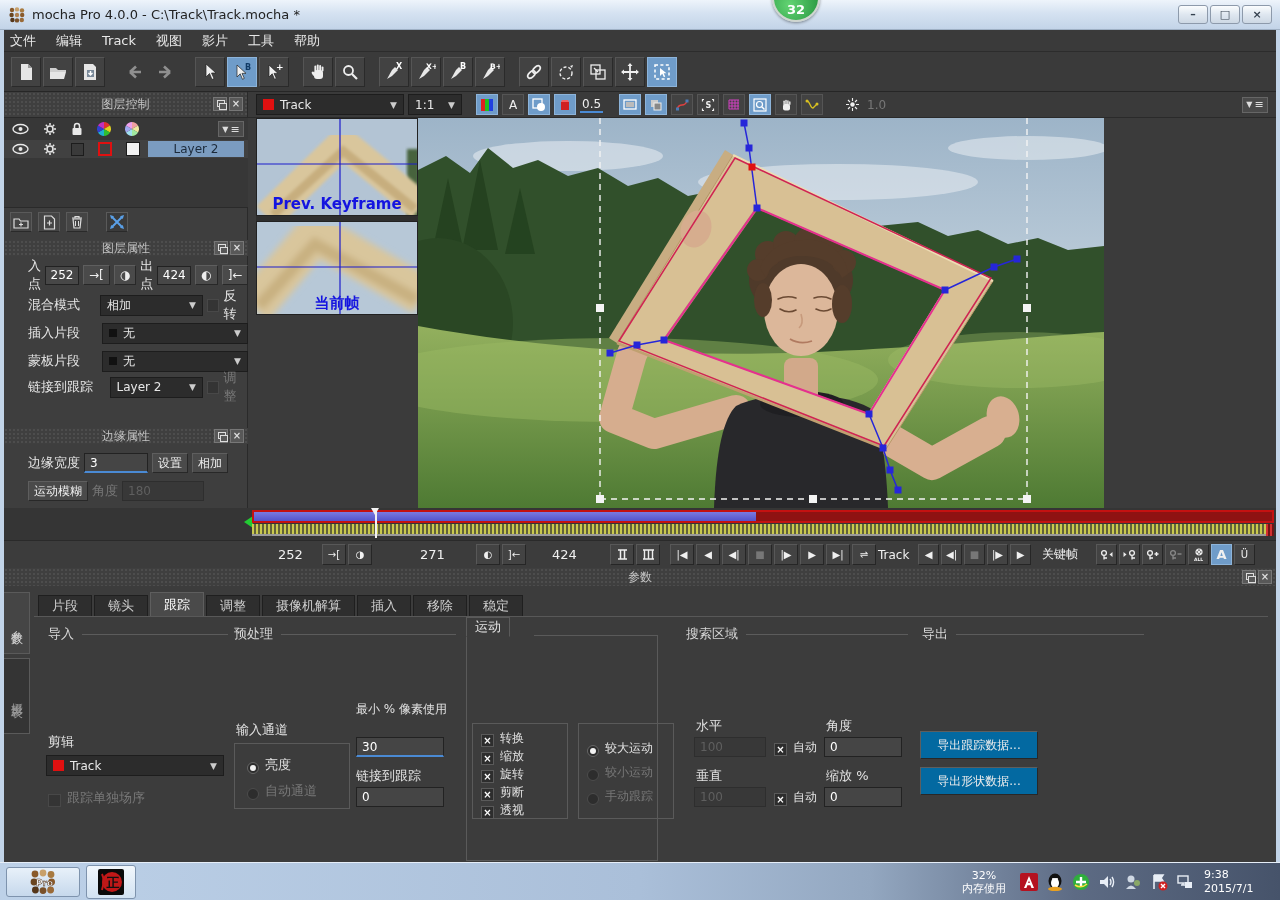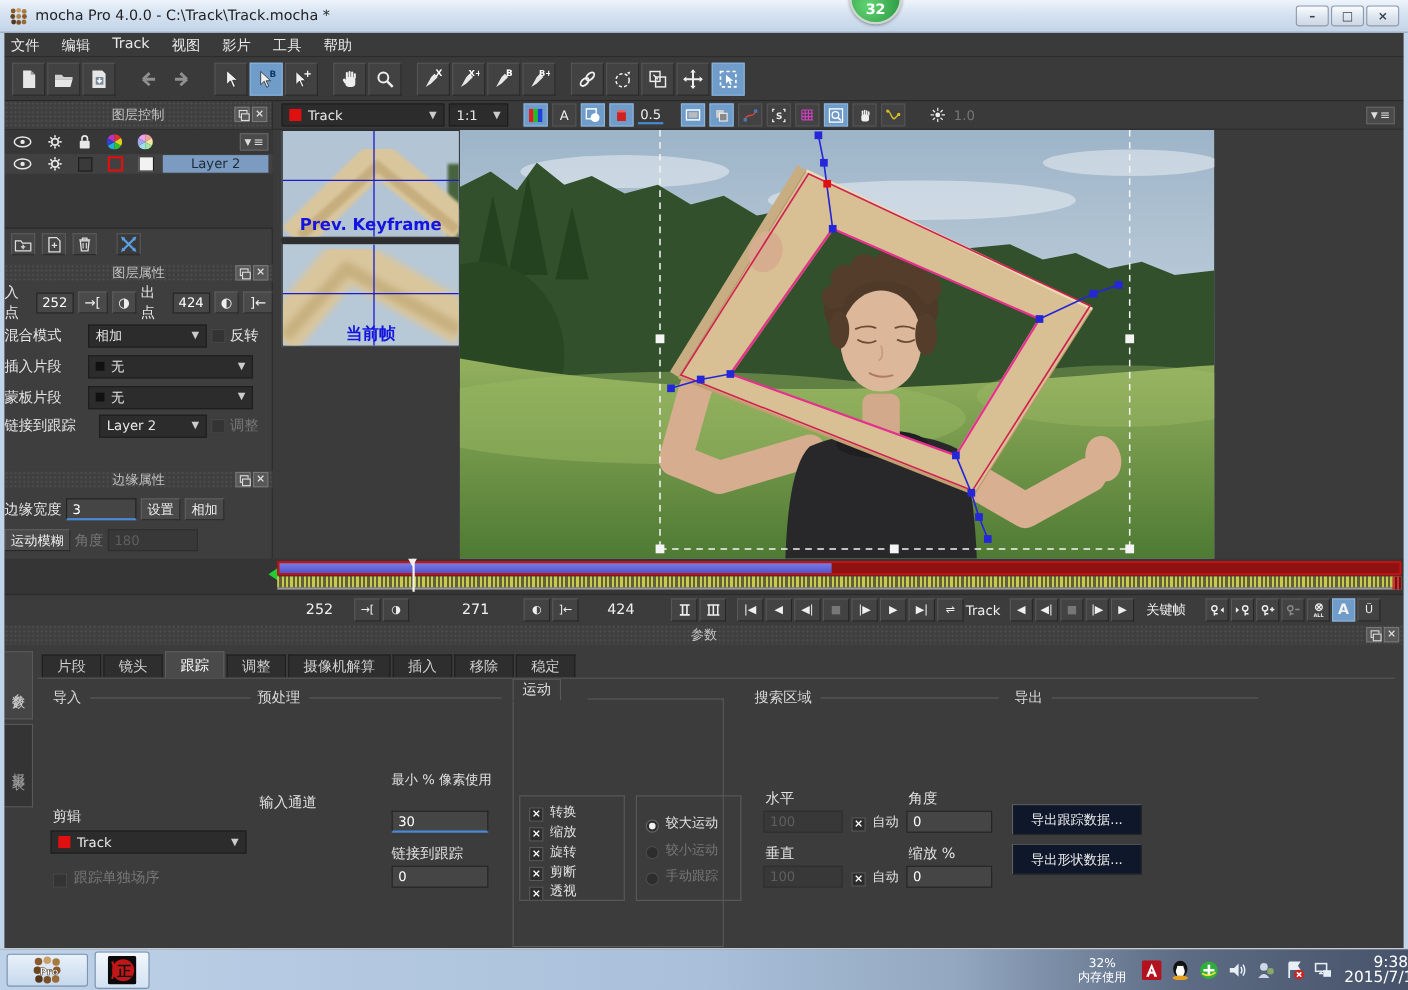--- a/index.html
+++ b/index.html
@@ -61,21 +61,21 @@
   .lrow{display:flex;align-items:center;height:22px;padding-left:8px;gap:14px;}
   .lrow2{display:flex;align-items:center;height:18px;padding-left:8px;gap:14px;background:#414141;}
   .lmenu{position:absolute;right:4px;top:3px;width:26px;height:16px;background:#4a4a4a;border:1px solid #666;
     display:flex;align-items:center;justify-content:center;gap:2px;color:#ddd;font-size:9px;}
   .lname{margin-left:-6px;flex:1;background:#7b9cc0;color:#1c2a3a;height:16px;display:flex;align-items:center;justify-content:center;font-size:12px;margin-right:4px;}
   .lbtns{position:absolute;left:6px;top:94px;display:flex;gap:6px;align-items:center;}
   .lbtn{width:22px;height:20px;background:#454545;border:1px solid #5a5a5a;border-bottom-color:#2a2a2a;display:flex;align-items:center;justify-content:center;}
   .sqr{width:13px;height:13px;border:1px solid #1c1c1c;background:#3a3a3a;}
 
   .hdrbar{position:absolute;left:0;width:244px;height:16px;}
-  .prow{position:absolute;left:0;width:244px;height:22px;display:flex;align-items:center;padding-left:0;gap:4px;font-size:13px;}
+  .prow{position:absolute;left:0;width:244px;height:22px;display:flex;align-items:center;padding-left:24px;gap:4px;font-size:13px;}
   .valbox{background:#474747;border:1px solid #222;color:#fff;font-size:12px;height:19px;display:flex;align-items:center;justify-content:center;padding:0 4px;min-width:34px;}
   .pbtn{background:#4a4a4a;border:1px solid #5e5e5e;border-bottom-color:#282828;border-right-color:#282828;color:#eee;height:20px;display:flex;align-items:center;justify-content:center;padding:0 5px;font-size:12px;}
   .inputf{background:#454545;border:1px solid #222;color:#fff;font-size:12px;height:20px;display:flex;align-items:center;padding:0 5px;}
   .inputf.focus{border-bottom:2px solid #4a8ad4;}
   .inputf.off{background:#383838;color:#5f5f5f;border-color:#2e2e2e;}
   .chk{width:13px;height:13px;background:#2d2d2d;border:1px solid #5a5a5a;color:#fff;font-size:10px;line-height:11px;text-align:center;font-weight:bold;}
   .chk.off{border-color:#484848;background:#343434;}
   .rad{width:12px;height:12px;border-radius:50%;background:#2d2d2d;border:1px solid #666;position:relative;}
   .rad.on::after{content:"";position:absolute;left:2px;top:2px;width:6px;height:6px;border-radius:50%;background:#f2f2f2;}
   .rad.off{border-color:#4c4c4c;}
@@ -113,33 +113,33 @@
     writing-mode:vertical-rl;text-orientation:upright;display:flex;align-items:center;justify-content:center;font-size:12px;color:#cfcfcf;letter-spacing:2px;}
   .sidetab.inactive{background:#343434;color:#999;}
   .ptabs{position:absolute;left:34px;top:6px;display:flex;align-items:flex-end;height:24px;}
   .ptab{height:21px;padding:0 13px;background:#2e2e2e;border:1px solid #1f1f1f;border-bottom:none;display:flex;align-items:center;color:#cfcfcf;font-size:13px;margin-right:2px;}
   .ptab.active{height:24px;background:#4a4a4a;border-color:#5e5e5e;color:#fff;}
   .pcontent{position:absolute;left:30px;top:30px;right:8px;bottom:0;border-top:1px solid #585858;}
   .grp{position:absolute;display:flex;align-items:center;gap:8px;color:#d8d8d8;font-size:13px;}
   .grp .line{height:1px;background:#5c5c5c;flex:1;}
   .gbox{position:absolute;border:1px solid #5a5a5a;}
   .pitem{position:absolute;display:flex;align-items:flex-end;gap:6px;}
-  .pbtn2{background:#0f172a;border:1px solid #5e5e5e;border-bottom-color:#282828;border-right-color:#282828;color:#ececec;
+  .pbtn2{background:#0369a1;border:1px solid #5e5e5e;border-bottom-color:#282828;border-right-color:#282828;color:#ececec;
     display:flex;align-items:center;justify-content:center;font-size:12px;}
 
   
   .taskbar{position:absolute;left:0;top:862px;width:1280px;height:38px;
     background:linear-gradient(90deg,#bdd1e8 0%,#aabfd9 50%,#93a7c0 68%,#5d6b84 84%,#46536a 100%);
     border-top:1px solid #e6eef8;display:flex;align-items:center;}
   .task-btn{height:30px;margin-left:6px;border:1px solid #7e93ad;border-radius:3px;
     background:linear-gradient(#dce9f6,#b9cde4);display:flex;align-items:center;justify-content:center;padding:0 4px;}
   .tray{position:absolute;right:0;top:0;height:38px;display:flex;align-items:center;color:#fff;}
   .mem{font-size:11px;text-align:center;line-height:13px;margin-right:10px;}
   .tray-ic{width:18px;height:18px;margin:0 4px;}
-  .clock{font-size:14px;text-align:right;line-height:14px;width:58px;overflow:hidden;white-space:nowrap;margin-left:6px;margin-right:0;}
+  .clock{font-size:11px;line-height:14px;width:58px;overflow:hidden;white-space:nowrap;margin-left:6px;margin-right:18px;}
 </style>
 </head>
 <body>
 
 <div class="screen">
 
   <div class="titlebar">
     <svg class="t-icon" viewBox="0 0 18 18">
       <circle cx="4" cy="4" r="2.2" fill="#8a5a2a"></circle>
         <circle cx="9" cy="3.4" r="2.2" fill="#c8a06a"></circle>
@@ -875,20 +875,30 @@
         <span class="dim">跟踪单独场序</span>
       </div>
 
       <div class="grp" style="left:200px;top:8px;width:222px">
         <span>预处理</span>
           <div class="line"></div>
         </div>
       <div class="pitem" style="left:202px;top:104px">
           <span>输入通道</span>
         </div>
+      <div class="gbox" style="left:200px;top:126px;width:116px;height:66px">
+        <div class="pitem" style="left:12px;top:12px">
+          <span class="rad on"></span>
+            <span>亮度</span>
+          </div>
+        <div class="pitem" style="left:12px;top:38px">
+          <span class="rad off"></span>
+            <span class="dim">自动通道</span>
+          </div>
+      </div>
       <div class="pitem" style="left:322px;top:84px;font-size:12px">
           <span>最小 % 像素使用</span>
         </div>
       <div class="inputf focus" style="position:absolute;left:322px;top:120px;width:88px">30</div>
       <div class="pitem" style="left:322px;top:150px">
           <span>链接到跟踪</span>
         </div>
       <div class="inputf" style="position:absolute;left:322px;top:170px;width:88px">0</div>
 
       <div class="gbox" style="left:432px;top:18px;width:192px;height:226px;border-top:none"></div>

